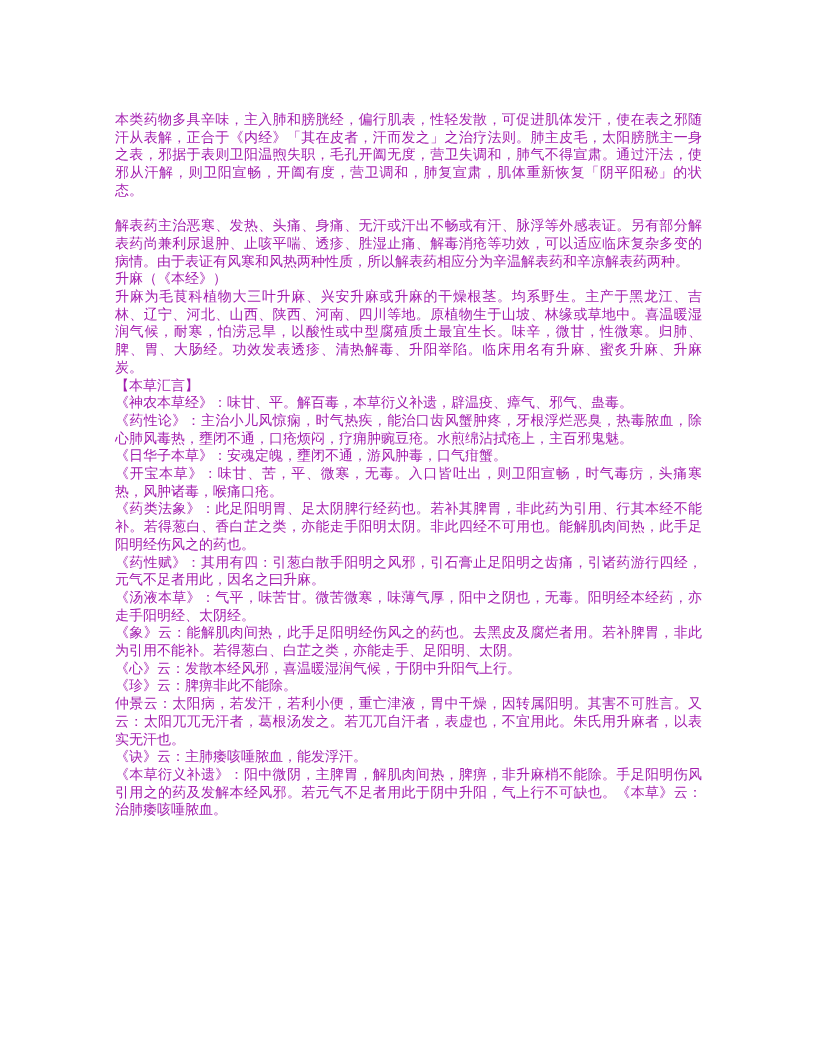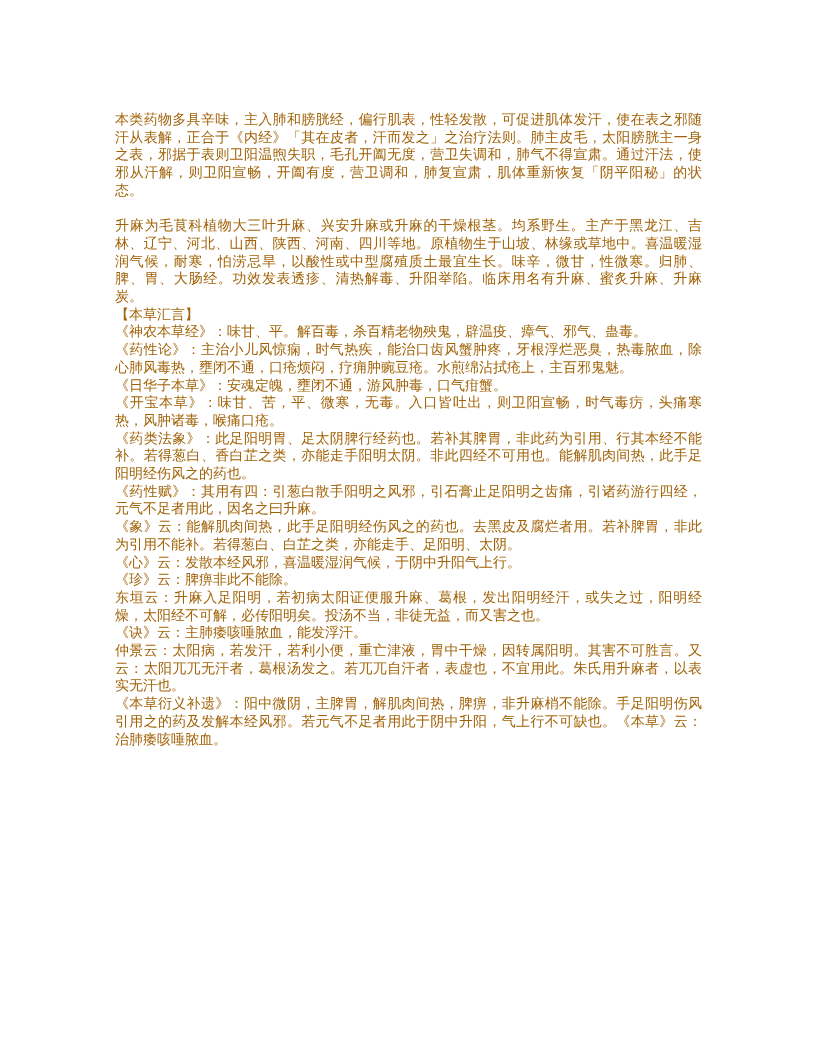--- a/index.html
+++ b/index.html
@@ -32,31 +32,33 @@
     padding: 0;
   }
   .text-block p.gap-after {
     margin-bottom: 17.7px;
   }
 </style>
 </head>
 <body style="background: rgb(255, 255, 255);">
 
 <div class="page">
-  <div class="text-block" id="paragraphs" style="color: #a16207;">
+  <div class="text-block" id="paragraphs" style="color: #a21caf;">
       <p class="gap-after">本类药物多具辛味，主入肺和膀胱经，偏行肌表，性轻发散，可促进肌体发汗，使在表之邪随汗从表解，正合于《内经》「其在皮者，汗而发之」之治疗法则。肺主皮毛，太阳膀胱主一身之表，邪据于表则卫阳温煦失职，毛孔开阖无度，营卫失调和，肺气不得宣肃。通过汗法，使邪从汗解，则卫阳宣畅，开阖有度，营卫调和，肺复宣肃，肌体重新恢复「阴平阳秘」的状态。</p>
+      <p>解表药主治恶寒、发热、头痛、身痛、无汗或汗出不畅或有汗、脉浮等外感表证。另有部分解表药尚兼利尿退肿、止咳平喘、透疹、胜湿止痛、解毒消疮等功效，可以适应临床复杂多变的病情。由于表证有风寒和风热两种性质，所以解表药相应分为辛温解表药和辛凉解表药两种。</p>
+      <p>升麻（《本经》）</p>
       <p>升麻为毛茛科植物大三叶升麻、兴安升麻或升麻的干燥根茎。均系野生。主产于黑龙江、吉林、辽宁、河北、山西、陕西、河南、四川等地。原植物生于山坡、林缘或草地中。喜温暖湿润气候，耐寒，怕涝忌旱，以酸性或中型腐殖质土最宜生长。味辛，微甘，性微寒。归肺、脾、胃、大肠经。功效发表透疹、清热解毒、升阳举陷。临床用名有升麻、蜜炙升麻、升麻炭。</p>
       <p>【本草汇言】</p>
-      <p>《神农本草经》：味甘、平。解百毒，杀百精老物殃鬼，辟温疫、瘴气、邪气、蛊毒。</p>
+      <p>《神农本草经》：味甘、平。解百毒，本草衍义补遗，辟温疫、瘴气、邪气、蛊毒。</p>
       <p>《药性论》：主治小儿风惊痫，时气热疾，能治口齿风蟹肿疼，牙根浮烂恶臭，热毒脓血，除心肺风毒热，壅闭不通，口疮烦闷，疗痈肿豌豆疮。水煎绵沾拭疮上，主百邪鬼魅。</p>
       <p>《日华子本草》：安魂定魄，壅闭不通，游风肿毒，口气疳蟹。</p>
       <p>《开宝本草》：味甘、苦，平、微寒，无毒。入口皆吐出，则卫阳宣畅，时气毒疠，头痛寒热，风肿诸毒，喉痛口疮。</p>
       <p>《药类法象》：此足阳明胃、足太阴脾行经药也。若补其脾胃，非此药为引用、行其本经不能补。若得葱白、香白芷之类，亦能走手阳明太阴。非此四经不可用也。能解肌肉间热，此手足阳明经伤风之的药也。</p>
       <p>《药性赋》：其用有四：引葱白散手阳明之风邪，引石膏止足阳明之齿痛，引诸药游行四经，元气不足者用此，因名之曰升麻。</p>
+      <p>《汤液本草》：气平，味苦甘。微苦微寒，味薄气厚，阳中之阴也，无毒。阳明经本经药，亦走手阳明经、太阴经。</p>
       <p>《象》云：能解肌肉间热，此手足阳明经伤风之的药也。去黑皮及腐烂者用。若补脾胃，非此为引用不能补。若得葱白、白芷之类，亦能走手、足阳明、太阴。</p>
       <p>《心》云：发散本经风邪，喜温暖湿润气候，于阴中升阳气上行。</p>
       <p>《珍》云：脾痹非此不能除。</p>
-      <p>东垣云：升麻入足阳明，若初病太阳证便服升麻、葛根，发出阳明经汗，或失之过，阳明经燥，太阳经不可解，必传阳明矣。投汤不当，非徒无益，而又害之也。</p>
+      <p>仲景云：太阳病，若发汗，若利小便，重亡津液，胃中干燥，因转属阳明。其害不可胜言。又云：太阳兀兀无汗者，葛根汤发之。若兀兀自汗者，表虚也，不宜用此。朱氏用升麻者，以表实无汗也。</p>
       <p>《诀》云：主肺痿咳唾脓血，能发浮汗。</p>
-      <p>仲景云：太阳病，若发汗，若利小便，重亡津液，胃中干燥，因转属阳明。其害不可胜言。又云：太阳兀兀无汗者，葛根汤发之。若兀兀自汗者，表虚也，不宜用此。朱氏用升麻者，以表实无汗也。</p>
       <p>《本草衍义补遗》：阳中微阴，主脾胃，解肌肉间热，脾痹，非升麻梢不能除。手足阳明伤风引用之的药及发解本经风邪。若元气不足者用此于阴中升阳，气上行不可缺也。《本草》云：治肺痿咳唾脓血。</p>
     </div>
 </div>
 
 </body></html>

